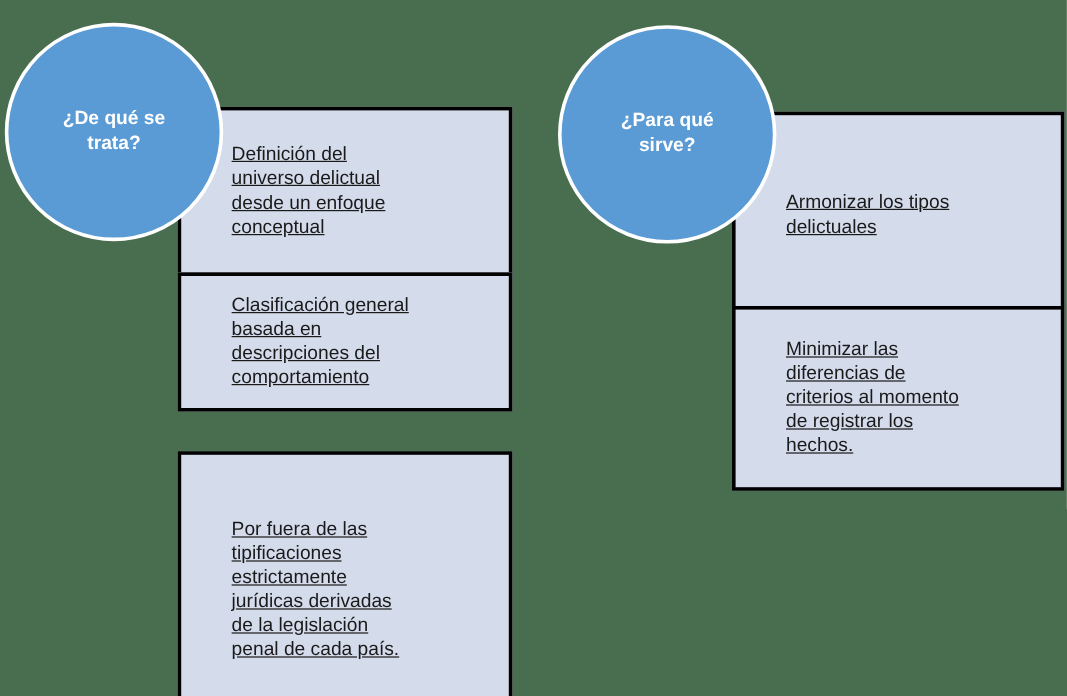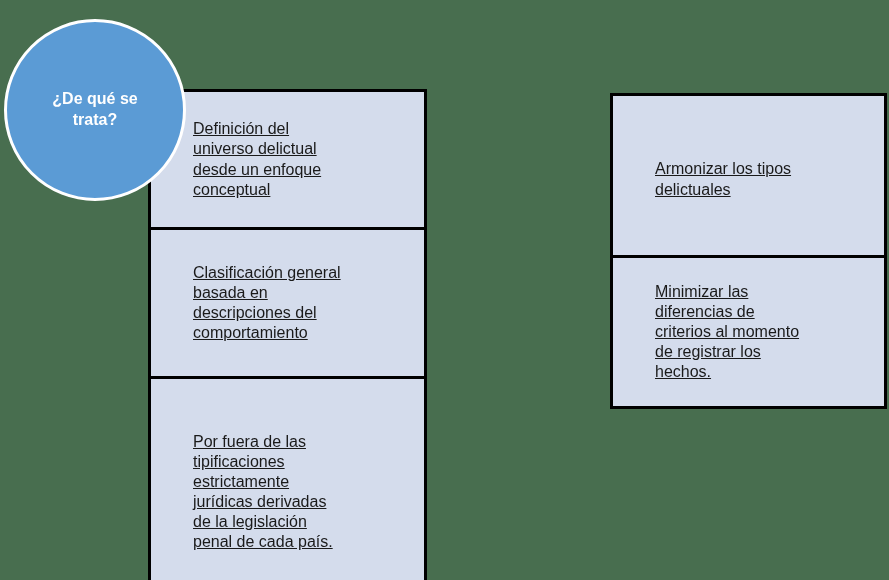--- a/index.html
+++ b/index.html
@@ -43,21 +43,21 @@
     font-weight: bold;
     line-height: 1.3;
     white-space: pre-line;
     z-index: 2;
   }
   #circle-left  { left: 4px;   top: 19px; }
   #circle-right { left: 465px; top: 21px; }
 
   
   #l-box-0 { left: 148px; top: 89px;  width: 279px; height: 141px; }
-  #l-box-1 { left: 148px; top: 227px; width: 279px; height: 152px; }
+  #l-box-1 { left: 148px; top: 227px; width: 279px; height: 116px; }
   #l-box-2 { left: 148px; top: 376px; width: 279px; height: 232px; }
 
   
   #r-box-0 { left: 610px; top: 93px;  width: 277px; height: 173px; }
   #r-box-1 { left: 610px; top: 255px; width: 277px; height: 154px; }
   #r-box-2 { left: 610px; top: 414px; width: 277px; height: 140px; }
 </style>
 </head>
 <body>
 
@@ -80,14 +80,16 @@
   <div class="circle" id="circle-left">¿De qué se
 trata?</div>
 
   <div class="box-cell" id="r-box-0">Armonizar los tipos
 delictuales</div>
   <div class="box-cell" id="r-box-1">Minimizar las
 diferencias de
 criterios al momento
 de registrar los
 hechos.</div>
+  <div class="circle" id="circle-right">¿Para qué
+sirve?</div>
 
 </div>
 
 </body></html>

